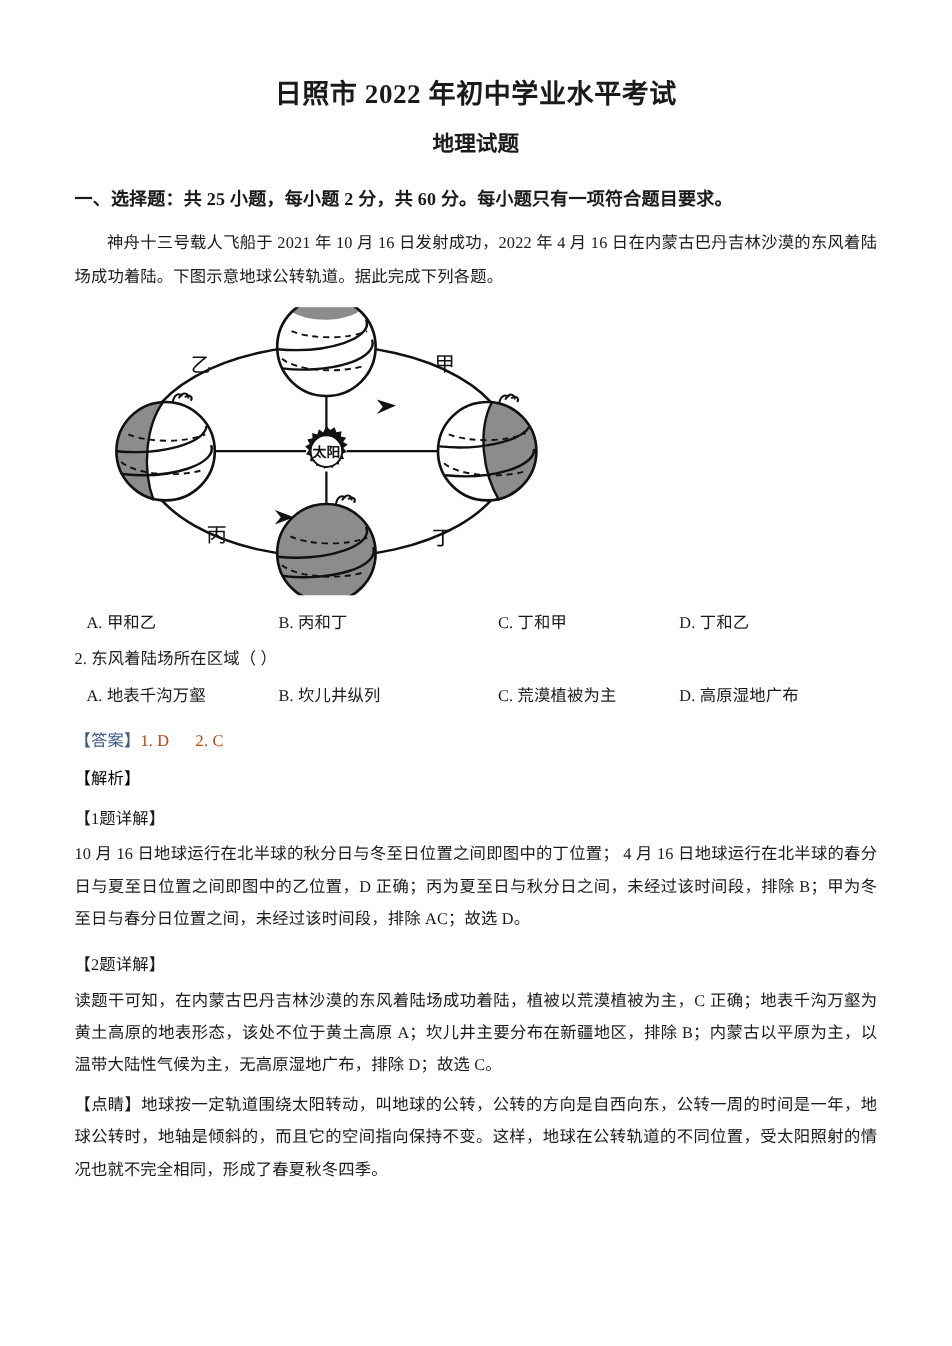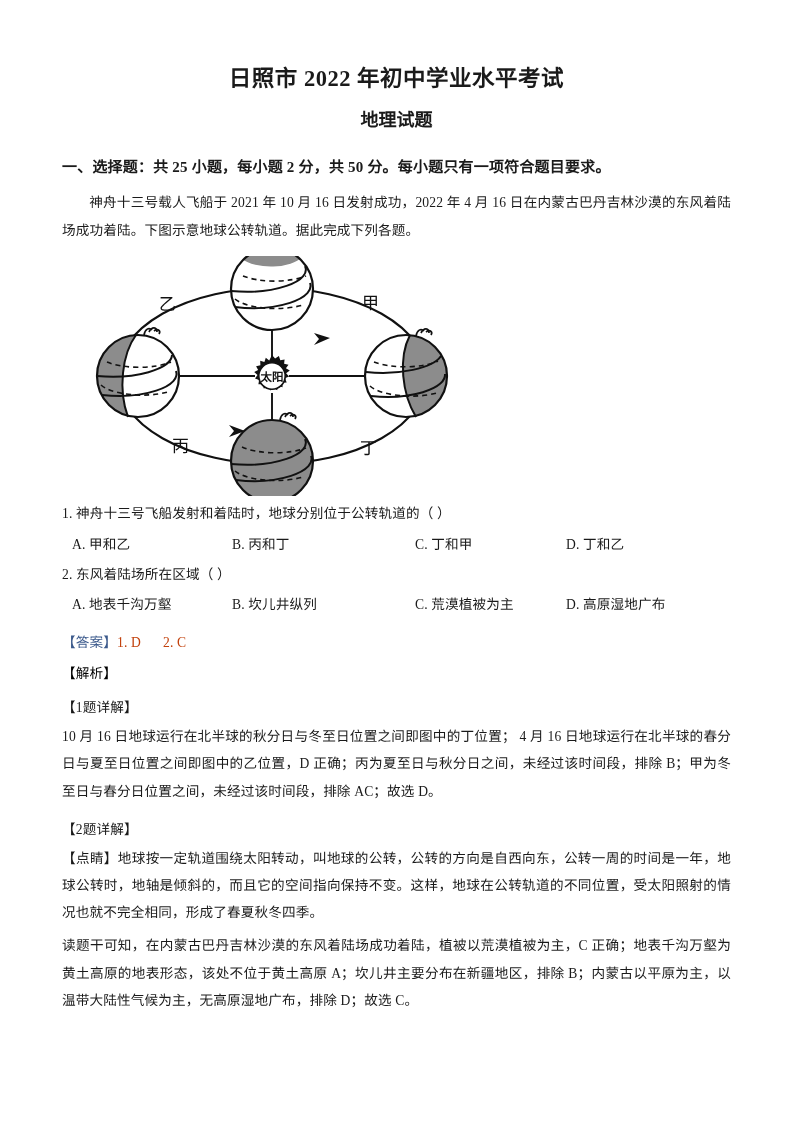--- a/index.html
+++ b/index.html
@@ -136,21 +136,21 @@
   .figure svg { display: block; }
 </style>
 </head>
 <body>
 
 <div class="page">
 
   <h1 class="doc-title">日照市 2022 年初中学业水平考试</h1>
   <h2 class="doc-subtitle">地理试题</h2>
 
-  <p class="section-heading">一、选择题：共 25 小题，每小题 2 分，共 50 分。每小题只有一项符合题目要求。</p>
+  <p class="section-heading">一、选择题：共 25 小题，每小题 2 分，共 60 分。每小题只有一项符合题目要求。</p>
 
   <p class="stem">神舟十三号载人飞船于 2021 年 10 月 16 日发射成功，2022 年 4 月 16 日在内蒙古巴丹吉林沙漠的东风着陆场成功着陆。下图示意地球公转轨道。据此完成下列各题。</p>
 
   <div class="figure">
     <svg width="420" height="240" viewBox="0 0 420 240" xmlns="http://www.w3.org/2000/svg">
       <defs>
         <marker id="ah" markerWidth="9" markerHeight="9" refX="7.5" refY="3.2" orient="auto" markerUnits="strokeWidth">
           <path d="M0,0 L8,3.2 L0,6.4 L2,3.2 z" fill="#111"></path>
         </marker>
 
@@ -267,24 +267,20 @@
         </g>
       </g>
 
       <text x="97" y="54" font-family="'Liberation Serif', serif" font-size="17" fill="#111">乙</text>
       <text x="300" y="53" font-family="'Liberation Serif', serif" font-size="17" fill="#111">甲</text>
       <text x="110" y="196" font-family="'Liberation Serif', serif" font-size="17" fill="#111">丙</text>
       <text x="298" y="198" font-family="'Liberation Serif', serif" font-size="17" fill="#111">丁</text>
     </svg>
   </div>
 
-  <p class="q-line q-stem">
-    <span>1.</span>
-    <span>神舟十三号飞船发射和着陆时，地球分别位于公转轨道的（    ）</span>
-  </p>
   <div class="options">
     <span class="opt c0">A. 甲和乙</span>
     <span class="opt c1">B. 丙和丁</span>
     <span class="opt c2">C. 丁和甲</span>
     <span class="opt c3">D. 丁和乙</span>
   </div>
 
   <p class="q-line q-stem">
     <span>2.</span>
     <span>东风着陆场所在区域（    ）</span>
@@ -299,17 +295,17 @@
   <p class="answer-line">
     <span>【答案】</span><span class="ans-val">1. D</span><span class="gap"></span><span class="ans-val">2. C</span>
   </p>
 
   <p class="analysis-line">【解析】</p>
 
   <p class="detail-heading">【1题详解】</p>
   <p class="para">10 月 16 日地球运行在北半球的秋分日与冬至日位置之间即图中的丁位置；  4 月 16 日地球运行在北半球的春分日与夏至日位置之间即图中的乙位置，D 正确；丙为夏至日与秋分日之间，未经过该时间段，排除 B；甲为冬至日与春分日位置之间，未经过该时间段，排除 AC；故选 D。</p>
 
   <p class="detail-heading">【2题详解】</p>
+  <p class="para">读题干可知，在内蒙古巴丹吉林沙漠的东风着陆场成功着陆，植被以荒漠植被为主，C 正确；地表千沟万壑为黄土高原的地表形态，该处不位于黄土高原 A；坎儿井主要分布在新疆地区，排除 B；内蒙古以平原为主，以温带大陆性气候为主，无高原湿地广布，排除 D；故选 C。</p>
+
   <p class="para">【点睛】地球按一定轨道围绕太阳转动，叫地球的公转，公转的方向是自西向东，公转一周的时间是一年，地球公转时，地轴是倾斜的，而且它的空间指向保持不变。这样，地球在公转轨道的不同位置，受太阳照射的情况也就不完全相同，形成了春夏秋冬四季。</p>
 
-  <p class="para">读题干可知，在内蒙古巴丹吉林沙漠的东风着陆场成功着陆，植被以荒漠植被为主，C 正确；地表千沟万壑为黄土高原的地表形态，该处不位于黄土高原 A；坎儿井主要分布在新疆地区，排除 B；内蒙古以平原为主，以温带大陆性气候为主，无高原湿地广布，排除 D；故选 C。</p>
-
 </div>
 
 </body></html>

